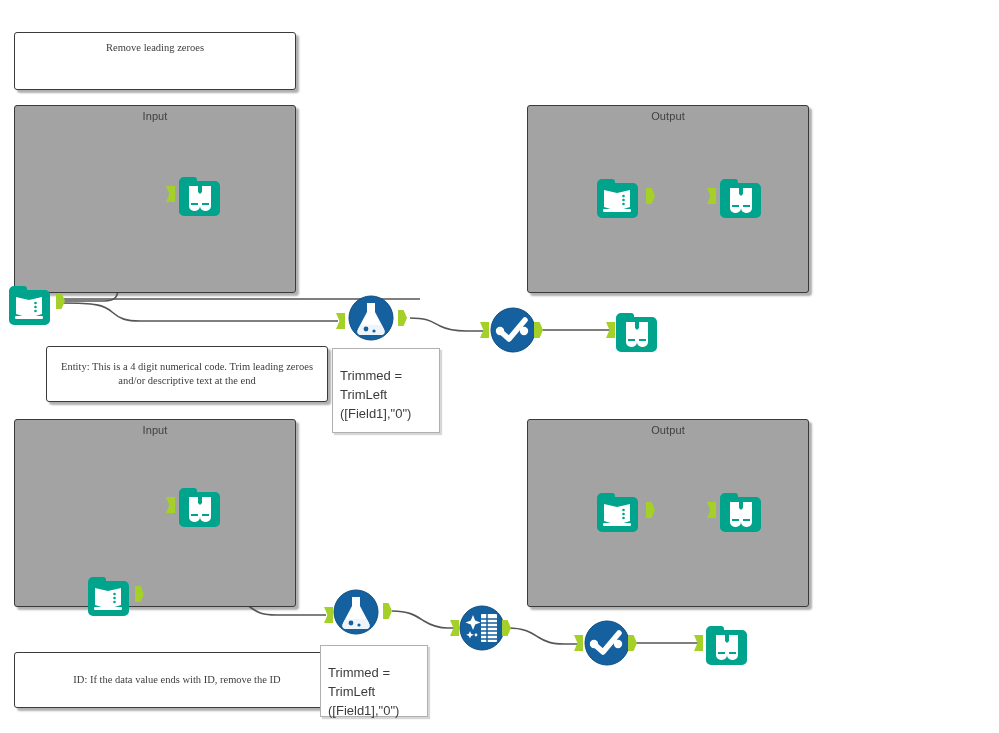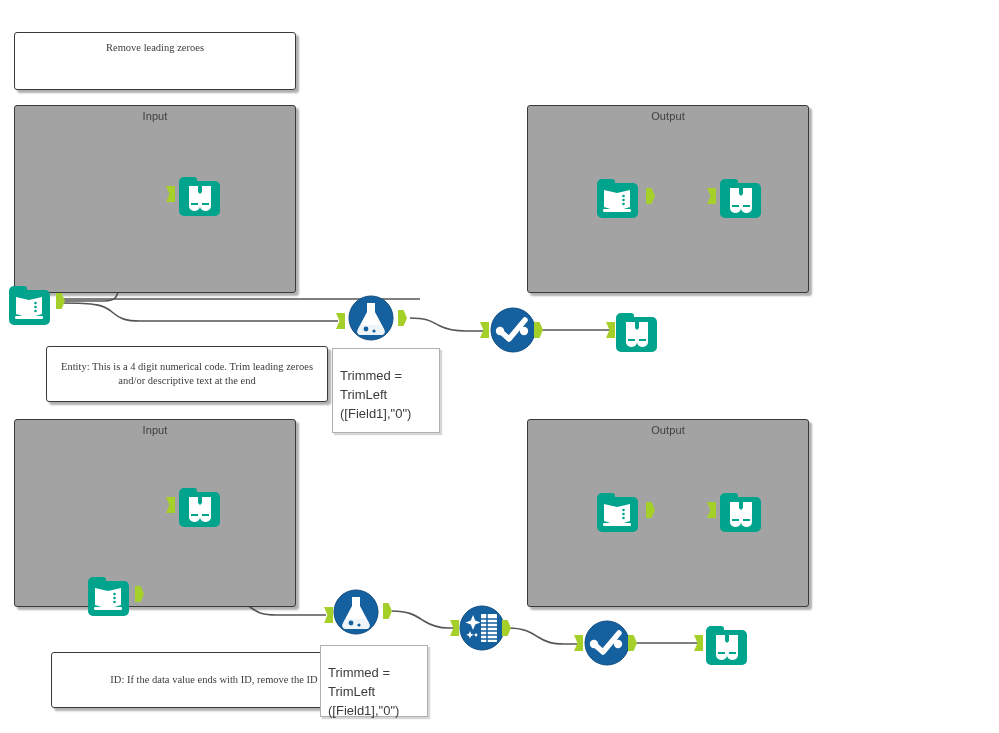--- a/index.html
+++ b/index.html
@@ -145,21 +145,21 @@
   </div>
 
   <div class="container-box" style="left:527px; top:419px; width:282px; height:188px;">
     <div class="container-title">Output</div>
   </div>
 
   <div class="comment-box" style="left:14px; top:346px; width:282px; height:56px; display:flex; align-items:center; justify-content:center;margin-left:32px;">
     <span>Entity: This is a 4 digit numerical code. Trim leading zeroes and/or descriptive text at the end</span>
   </div>
 
-  <div class="comment-box" style="left:14px; top:652px; width:326px; height:56px; display:flex; align-items:center; justify-content:center;margin-left:37px;">
+  <div class="comment-box" style="left:14px; top:652px; width:326px; height:56px; display:flex; align-items:center; justify-content:center;">
     <span>ID: If the data value ends with ID, remove the ID</span>
   </div>
 
   <div class="annotation-box" style="left:332px; top:348px; width:108px; height:85px;">
     <div>Trimmed =</div>
     <div>TrimLeft</div>
     <div>([Field1],"0")</div>
   </div>
 
   <div class="annotation-box" style="left:320px; top:645px; width:108px; height:72px;">

